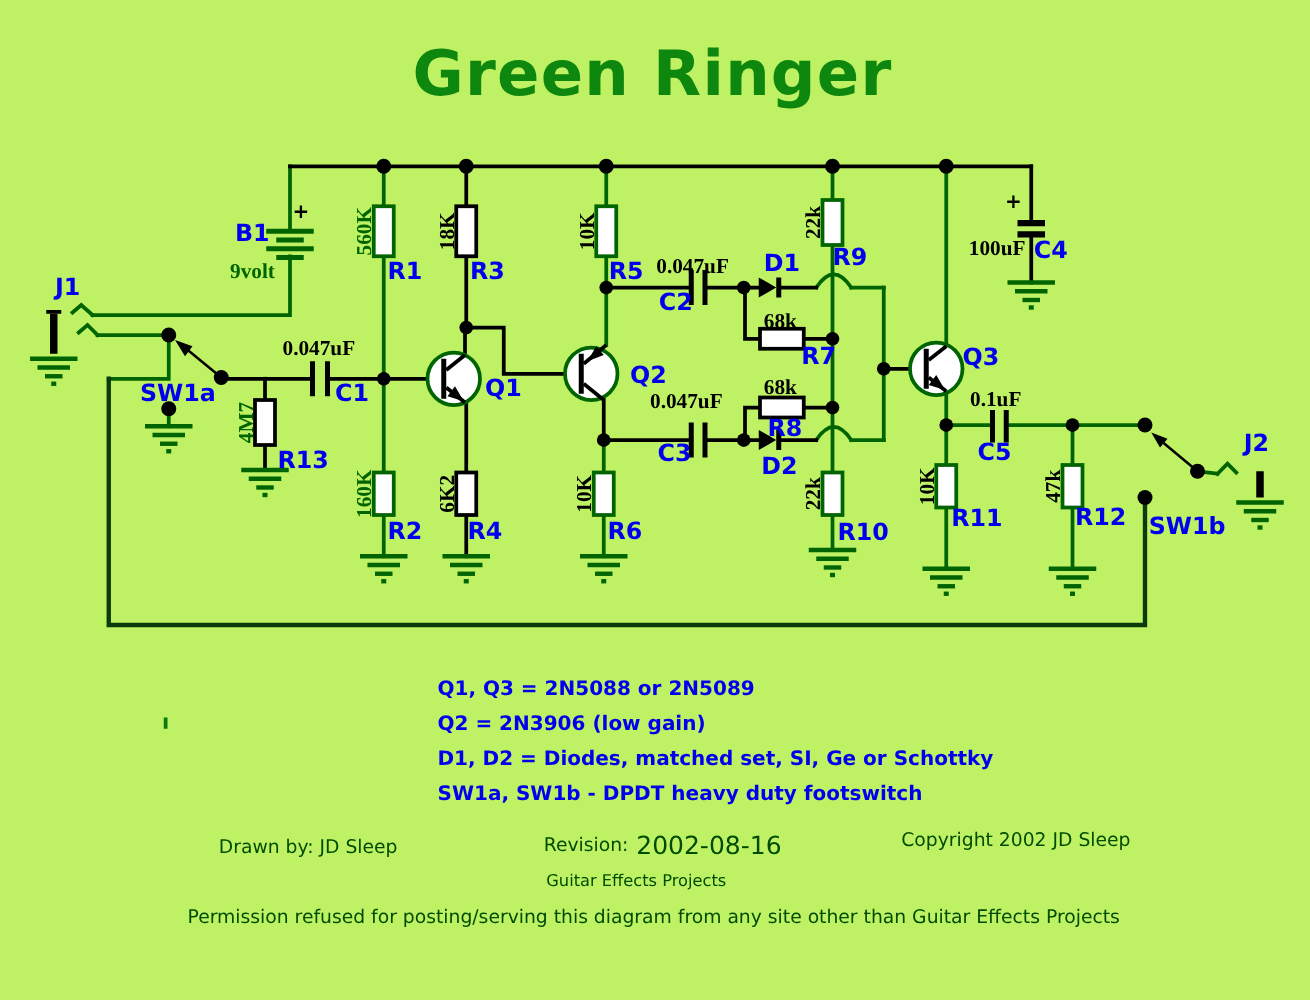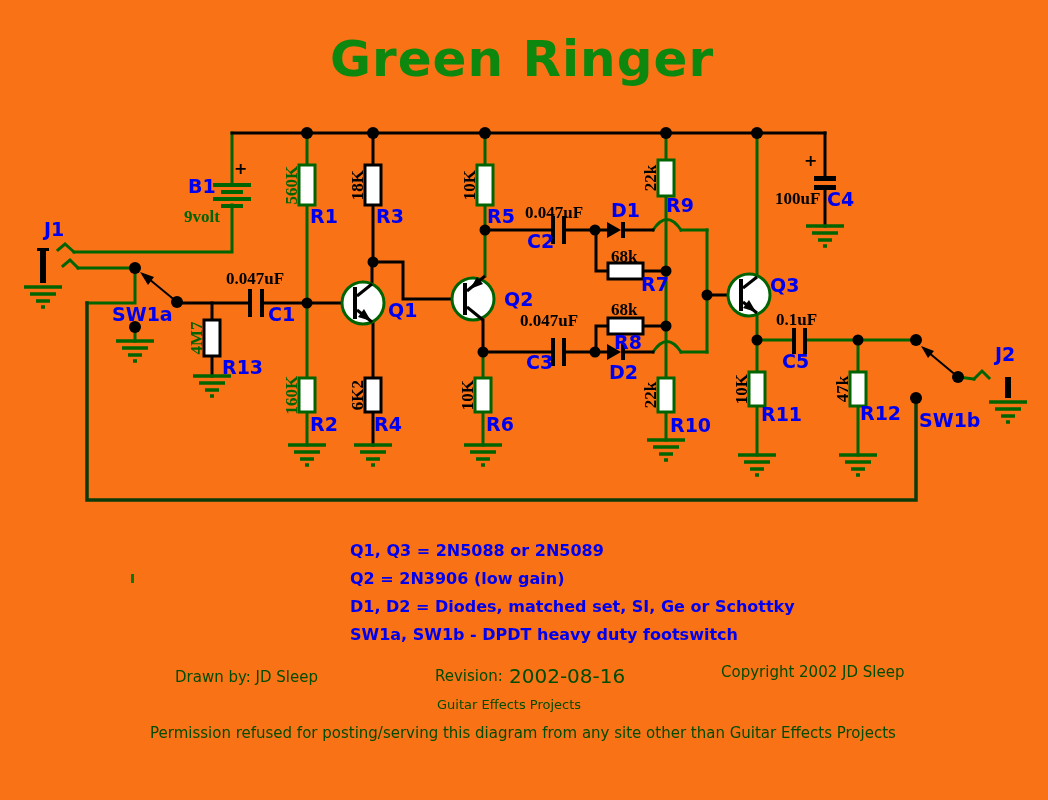--- a/index.html
+++ b/index.html
@@ -1,16 +1,16 @@
 <!DOCTYPE html>
 <html><head>
 <meta charset="utf-8">
 <style>
   html,body{margin:0;padding:0;background:#ffffff;}
-  #stage{position:relative;width:1048px;height:800px;background:#f97316;overflow:hidden;
+  #stage{position:relative;width:1048px;height:800px;background:#bef264;overflow:hidden;
          font-family:"DejaVu Sans", sans-serif;}
   svg{position:absolute;left:0;top:0;}
   text{user-select:none;}
   .title{font-family:"DejaVu Sans", sans-serif;font-weight:bold;font-size:50px;letter-spacing:1px;fill:#0e870e;}
   .ref{font-family:"DejaVu Sans", sans-serif;font-weight:bold;font-size:19px;fill:#0000ee;}
   .val{font-family:"Liberation Serif","DejaVu Serif", serif;font-weight:bold;font-size:17px;fill:#000000;}
   .valg{font-family:"Liberation Serif","DejaVu Serif", serif;font-weight:bold;font-size:17px;fill:#006400;}
   .plus{font-family:"DejaVu Sans", sans-serif;font-weight:bold;font-size:16px;fill:#000000;}
   .note{font-family:"DejaVu Sans", sans-serif;font-weight:bold;font-size:16px;fill:#0000ee;}
   .foot{font-family:"DejaVu Sans", sans-serif;font-size:15px;fill:#004c00;}

